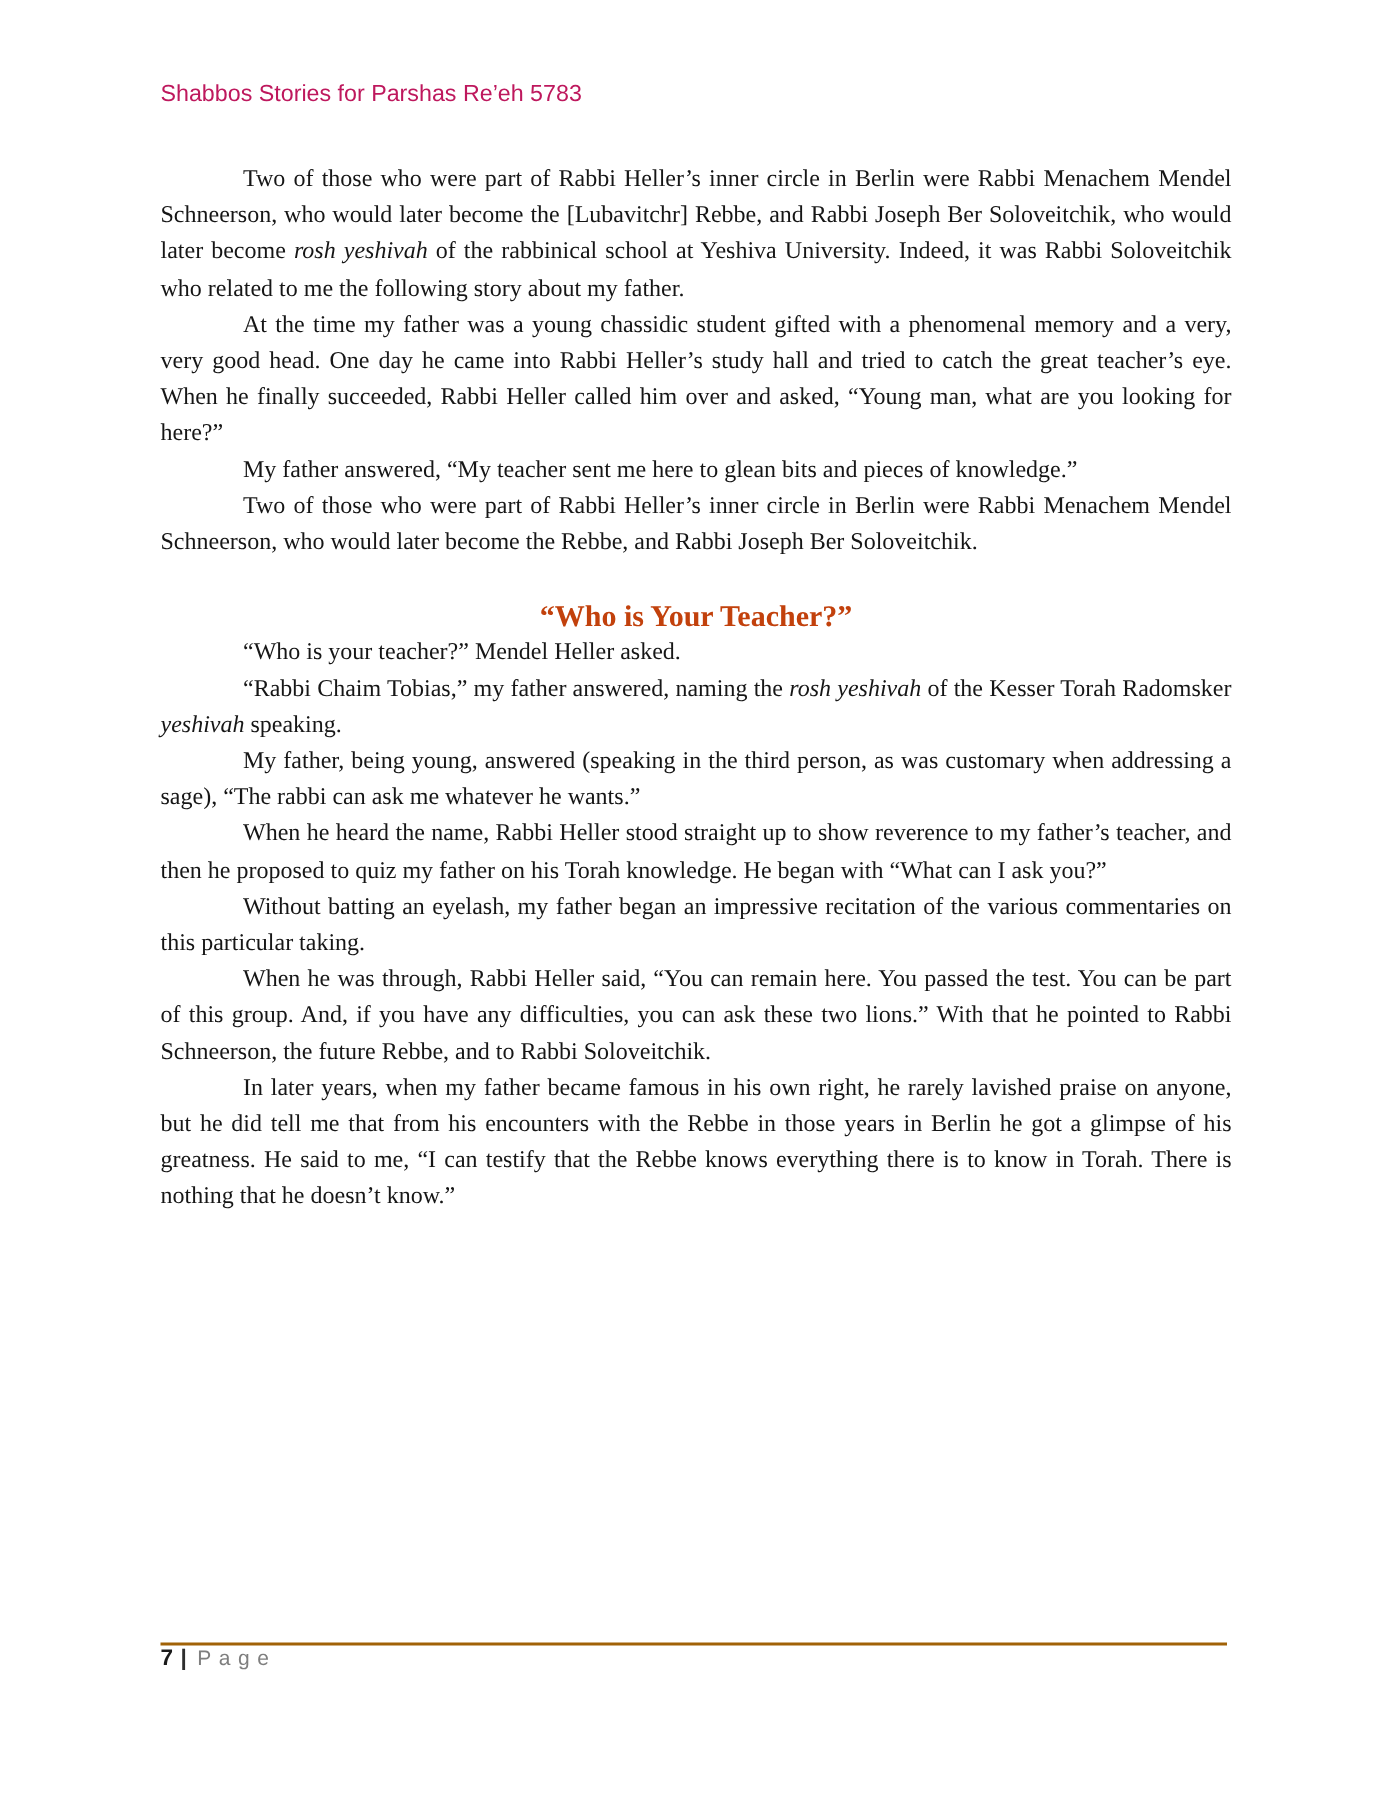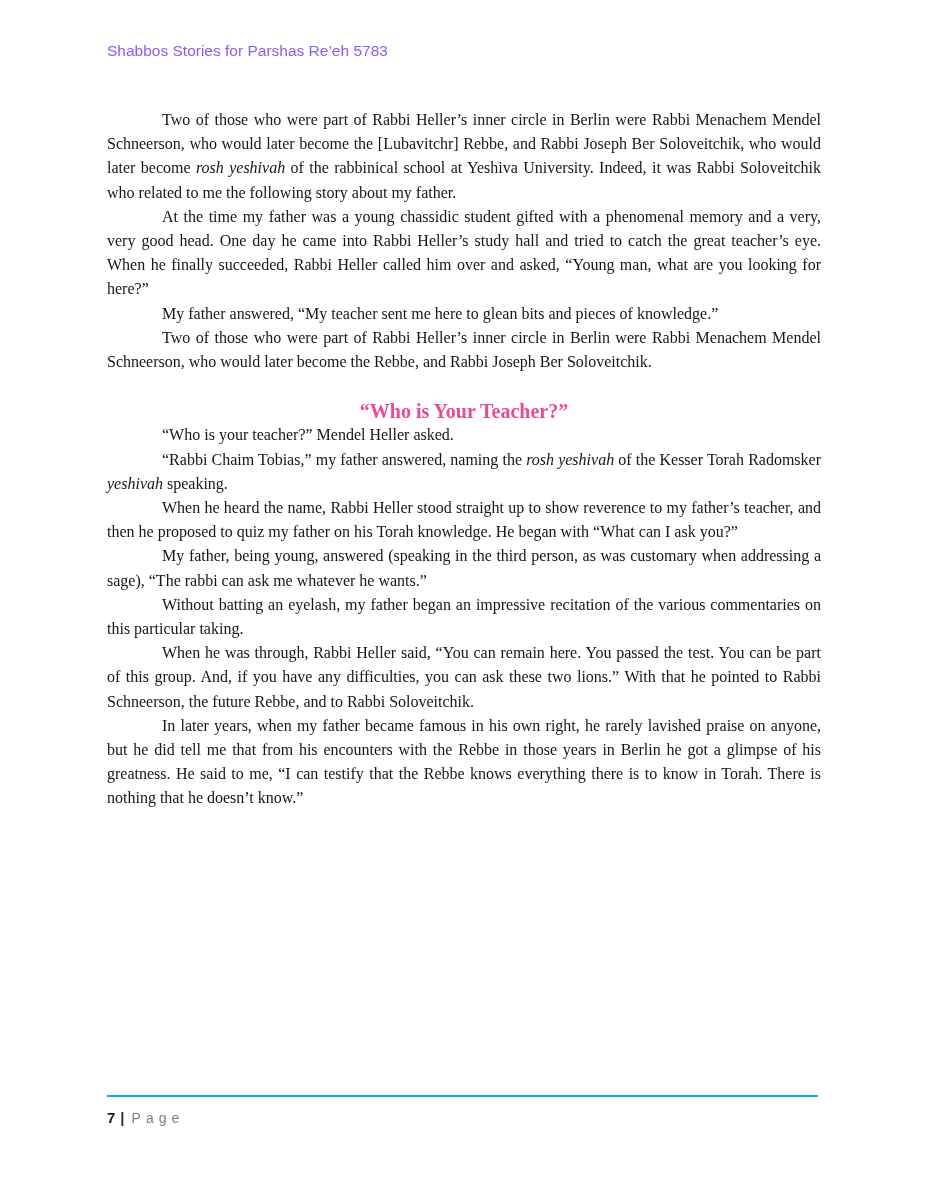--- a/index.html
+++ b/index.html
@@ -10,25 +10,25 @@
   .page {
     position: relative;
     width: 927px;
     height: 1200px;
     background: #ffffff;
     overflow: hidden;
   }
   .doc-header {
     position: absolute;
     left: 107px;
-    top: 41px;
+    top: 53px;
     font-family: "Liberation Sans", sans-serif;
     font-size: 15.5px;
     line-height: 20px;
-    color: #8b5cf6;
+    color: #be185d;
   }
   .doc-body {
     position: absolute;
     left: 107px;
     top: 108px;
     width: 714px;
   }
   p.para {
     margin: 0;
     font-family: "Liberation Serif", "DejaVu Serif", serif;
@@ -41,30 +41,30 @@
   }
   p.para.no-indent {
     text-indent: 0;
   }
   h2.section-heading {
     margin: 25px 0 0 0;
     font-family: "Liberation Serif", "DejaVu Serif", serif;
     font-size: 20px;
     line-height: 24.2px;
     font-weight: 700;
-    color: #ec4899;
+    color: #c2410c;
     text-align: center;
   }
   .doc-footer {
     position: absolute;
     left: 107px;
     top: 1095px;
     width: 711px;
-    border-top: 2px solid #0ea5e9;
-    padding-top: 12px;
+    border-top: 2px solid #a16207;
+    padding-top: 0;
     font-family: "Liberation Sans", sans-serif;
     white-space: nowrap;
   }
   .page-num {
     font-weight: 700;
     font-size: 15px;
     color: #1a1a1a;
   }
   .footer-pipe {
     font-weight: 700;
@@ -88,22 +88,22 @@
   </div>
 
   <div class="doc-body">
       <p class="para"><span>Two of those who were part of Rabbi Heller’s inner circle in Berlin were Rabbi Menachem Mendel Schneerson, who would later become the [Lubavitchr] Rebbe, and Rabbi Joseph Ber Soloveitchik, who would later become </span><i>rosh yeshivah</i><span> of the rabbinical school at Yeshiva University. Indeed, it was Rabbi Soloveitchik who related to me the following story about my father.</span></p>
       <p class="para"><span>At the time my father was a young chassidic student gifted with a phenomenal memory and a very, very good head. One day he came into Rabbi Heller’s study hall and tried to catch the great teacher’s eye. When he finally succeeded, Rabbi Heller called him over and asked, “Young man, what are you looking for here?”</span></p>
       <p class="para"><span>My father answered, “My teacher sent me here to glean bits and pieces of knowledge.”</span></p>
       <p class="para"><span>Two of those who were part of Rabbi Heller’s inner circle in Berlin were Rabbi Menachem Mendel Schneerson, who would later become the Rebbe, and Rabbi Joseph Ber Soloveitchik.</span></p>
       <h2 class="section-heading">“Who is Your Teacher?”</h2>
       <p class="para"><span>“Who is your teacher?” Mendel Heller asked.</span></p>
       <p class="para"><span>“Rabbi Chaim Tobias,” my father answered, naming the </span><i>rosh yeshivah</i><span> of the Kesser Torah Radomsker </span><i>yeshivah</i><span> speaking.</span></p>
+      <p class="para"><span>My father, being young, answered (speaking in the third person, as was customary when addressing a sage), “The rabbi can ask me whatever he wants.”</span></p>
       <p class="para"><span>When he heard the name, Rabbi Heller stood straight up to show reverence to my father’s teacher, and then he proposed to quiz my father on his Torah knowledge. He began with “What can I ask you?”</span></p>
-      <p class="para"><span>My father, being young, answered (speaking in the third person, as was customary when addressing a sage), “The rabbi can ask me whatever he wants.”</span></p>
       <p class="para"><span>Without batting an eyelash, my father began an impressive recitation of the various commentaries on this particular taking.</span></p>
       <p class="para"><span>When he was through, Rabbi Heller said, “You can remain here. You passed the test. You can be part of this group. And, if you have any difficulties, you can ask these two lions.” With that he pointed to Rabbi Schneerson, the future Rebbe, and to Rabbi Soloveitchik.</span></p>
       <p class="para"><span>In later years, when my father became famous in his own right, he rarely lavished praise on anyone, but he did tell me that from his encounters with the Rebbe in those years in Berlin he got a glimpse of his greatness. He said to me, “I can testify that the Rebbe knows everything there is to know in Torah. There is nothing that he doesn’t know.”</span></p>
     </div>
 
   <div class="doc-footer">
     <span class="page-num">7</span><span class="footer-pipe">|</span><span class="page-word">Page</span>
   </div>
 
 </div>

